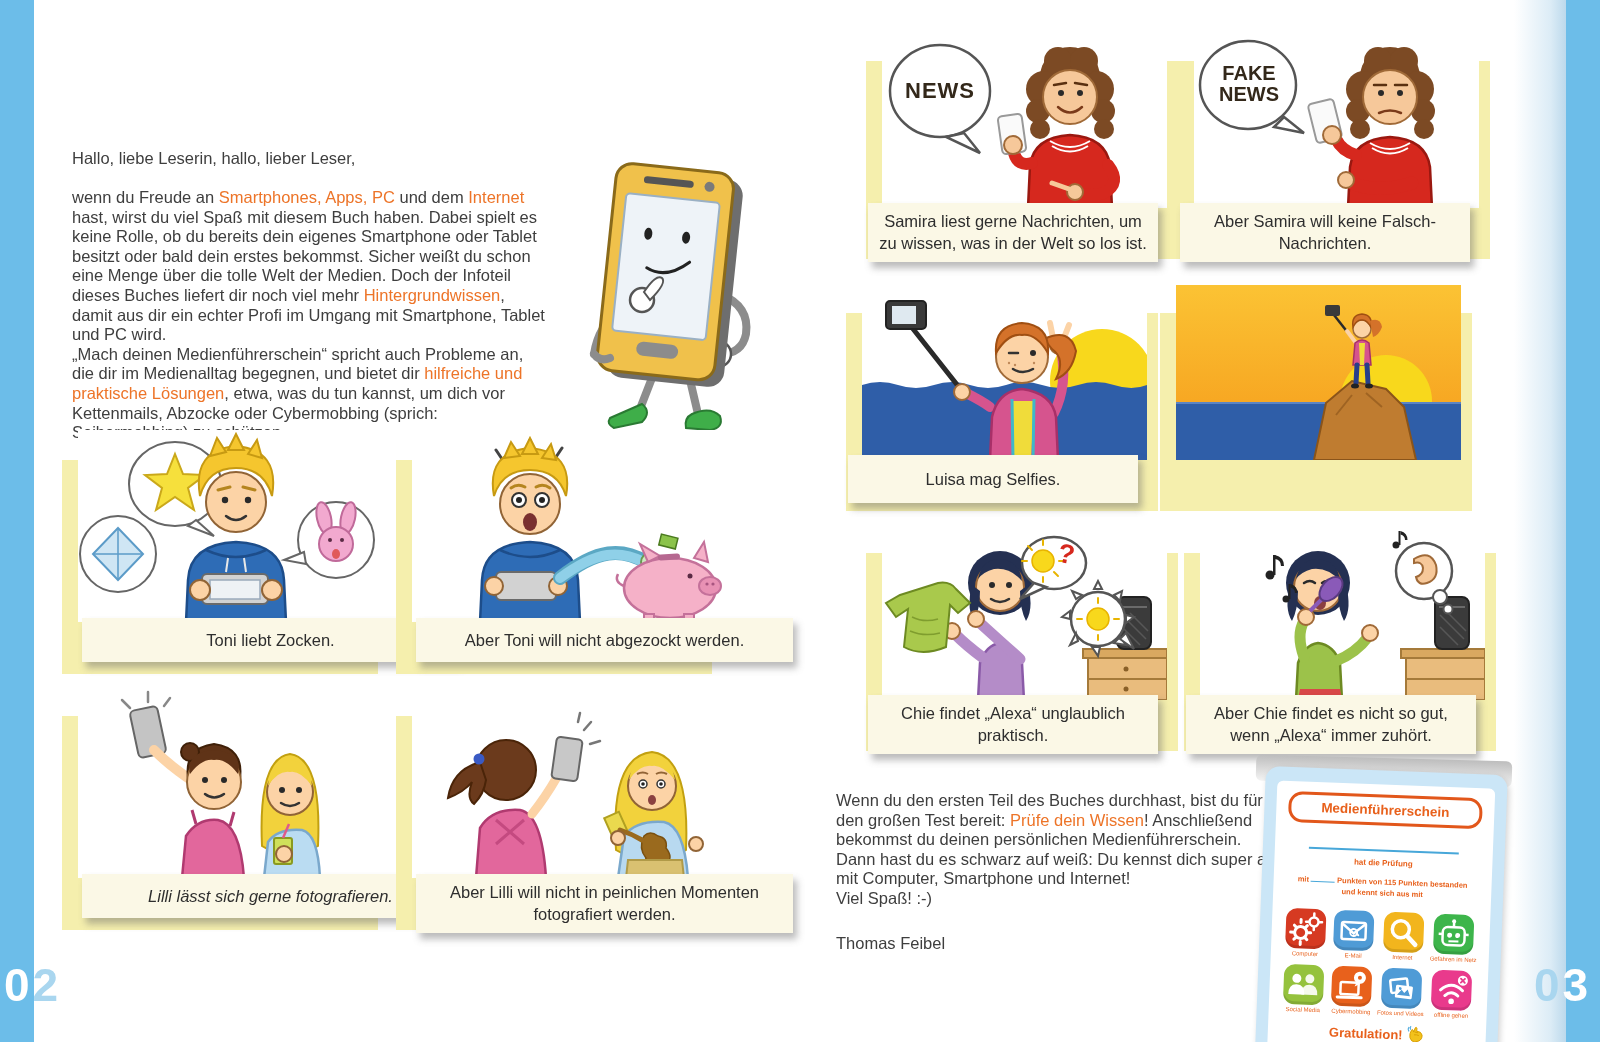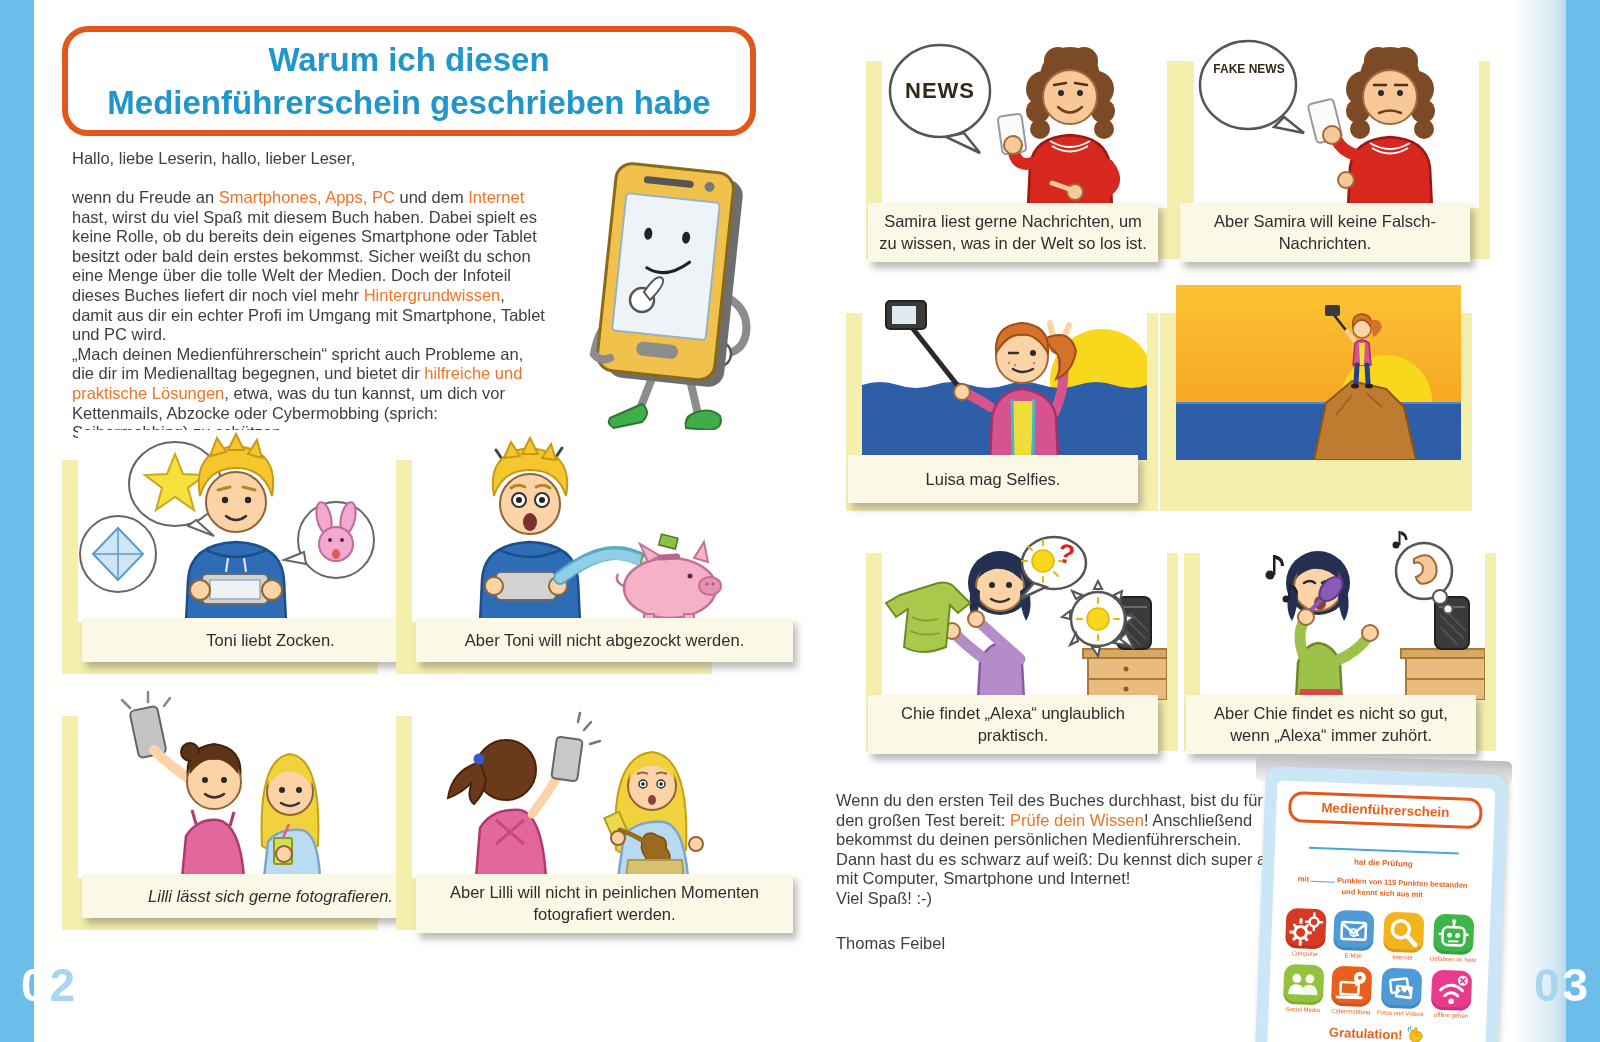--- a/index.html
+++ b/index.html
@@ -8,21 +8,21 @@
 
   
   .edge{position:absolute;top:0;width:34px;height:1042px;background:#6cbde9;}
   .edge.left{left:0;}
   .edge.right{right:0;}
   .curl-right{position:absolute;top:0;right:34px;width:52px;height:1042px;
     background:linear-gradient(90deg, rgba(255,255,255,0) 0%, #dcecf6 70%, #bcd9ec 100%);}
   .pagenum{position:absolute;top:958px;font-size:46px;font-weight:bold;letter-spacing:3px;}
   .pagenum .on-strip{color:#ffffff;}
   .pagenum .on-page{color:#a9d6ef;}
-  #pn-left{left:21px;text-align:center;}
+  #pn-left{left:4px;text-align:center;}
   #pn-right{left:1534px;}
 
   
   .title-box{position:absolute;left:62px;top:26px;width:682px;height:98px;
     border:6px solid #e2571b;border-radius:26px;background:#fff;
     display:flex;flex-direction:column;justify-content:center;align-items:center;}
   .title-box .t{color:#2196cc;font-weight:bold;font-size:33px;line-height:43px;}
 
   
   .bodytext{position:absolute;color:#3e3e3e;font-size:16.5px;line-height:19.6px;}
@@ -43,21 +43,21 @@
   .unit.lp .u-shadow{left:0;top:30px;width:316px;height:214px;}
   .unit.lp .u-art{left:16px;top:0;width:314px;height:192px;}
   .unit.lp .u-cap{left:4px;top:188px;width:377px;min-height:44px;margin-left:16px;}
   
   .unit.rp .u-shadow{left:0;top:28px;width:312px;height:198px;}
   .unit.rp .u-art{left:16px;top:0;width:285px;height:175px;}
   .unit.rp .u-cap{left:2px;top:170px;width:290px;min-height:48px;}
 
   .bubble-word{position:absolute;font-weight:800;color:#33281a;text-align:center;line-height:1.05;}
   #news-word{left:8px;top:46px;width:100px;font-size:22px;letter-spacing:1px;}
-  #fakenews-word{left:12px;top:30px;width:86px;font-size:12px;}
+  #fakenews-word{left:12px;top:30px;width:86px;font-size:20px;}
   #alexa-q{position:absolute;left:176px;top:14px;font-size:27px;font-weight:800;color:#d6281e;transform:rotate(10deg);}
 
   
   #cert-backsheet{position:absolute;left:1256px;top:758px;width:256px;height:26px;
     background:linear-gradient(180deg,#bdbdbd,#f4f4f4);border-radius:6px;transform:rotate(1.5deg);}
   #cert{position:absolute;left:1266px;top:766px;width:242px;height:300px;background:#cbe6f7;
     border-radius:14px;transform:rotate(2.2deg);transform-origin:top left;box-shadow:2px 3px 6px rgba(0,0,0,.18);}
   #cert-inner{position:absolute;left:12px;top:14px;width:218px;height:286px;background:#fff;border-radius:6px;}
   #cert-title{margin:10px 12px 0;border:3px solid #e2571b;border-radius:14px;padding:5px 2px;
     text-align:center;color:#e8611c;font-weight:bold;font-size:13.5px;}
@@ -81,24 +81,20 @@
 </style>
 </head>
 <body>
 
 <div id="spread">
 
   <div class="edge left"></div>
   <div class="curl-right"></div>
   <div class="edge right"></div>
 
-  <div class="title-box">
-    <div class="t">Warum ich diesen</div>
-    <div class="t">Medienführerschein geschrieben habe</div>
-  </div>
 
   <div id="greeting" class="bodytext">Hallo, liebe Leserin, hallo, lieber Leser,</div>
 
   <div id="intro" class="bodytext"><span>wenn du Freude an </span><span class="hl">Smartphones, Apps, PC</span><span> und dem </span><span class="hl">Internet</span><span> hast, wirst du viel Spaß mit diesem Buch haben. Dabei spielt es keine Rolle, ob du bereits dein eigenes Smartphone oder Tablet besitzt oder bald dein erstes bekommst. Sicher weißt du schon eine Menge über die tolle Welt der Medien. Doch der Infoteil dieses Buches liefert dir noch viel mehr </span><span class="hl">Hintergrundwissen</span><span>, damit aus dir ein echter Profi im Umgang mit Smartphone, Tablet und PC wird.</span><br><span>„Mach deinen Medienführerschein“ spricht auch Probleme an, die dir im Medienalltag begegnen, und bietet dir </span><span class="hl">hilfreiche und praktische Lösungen</span><span>, etwa, was du tun kannst, um dich vor Kettenmails, Abzocke oder Cybermobbing (sprich: Seibermobbing) zu schützen.</span></div>
 
   <div id="mascot">
     <svg width="240" height="280" viewBox="0 0 240 280">
       <g stroke="#8c8c8c" stroke-width="8" stroke-linecap="round">
         <line x1="104" y1="222" x2="90" y2="258"></line>
           <line x1="142" y1="224" x2="150" y2="258"></line>

